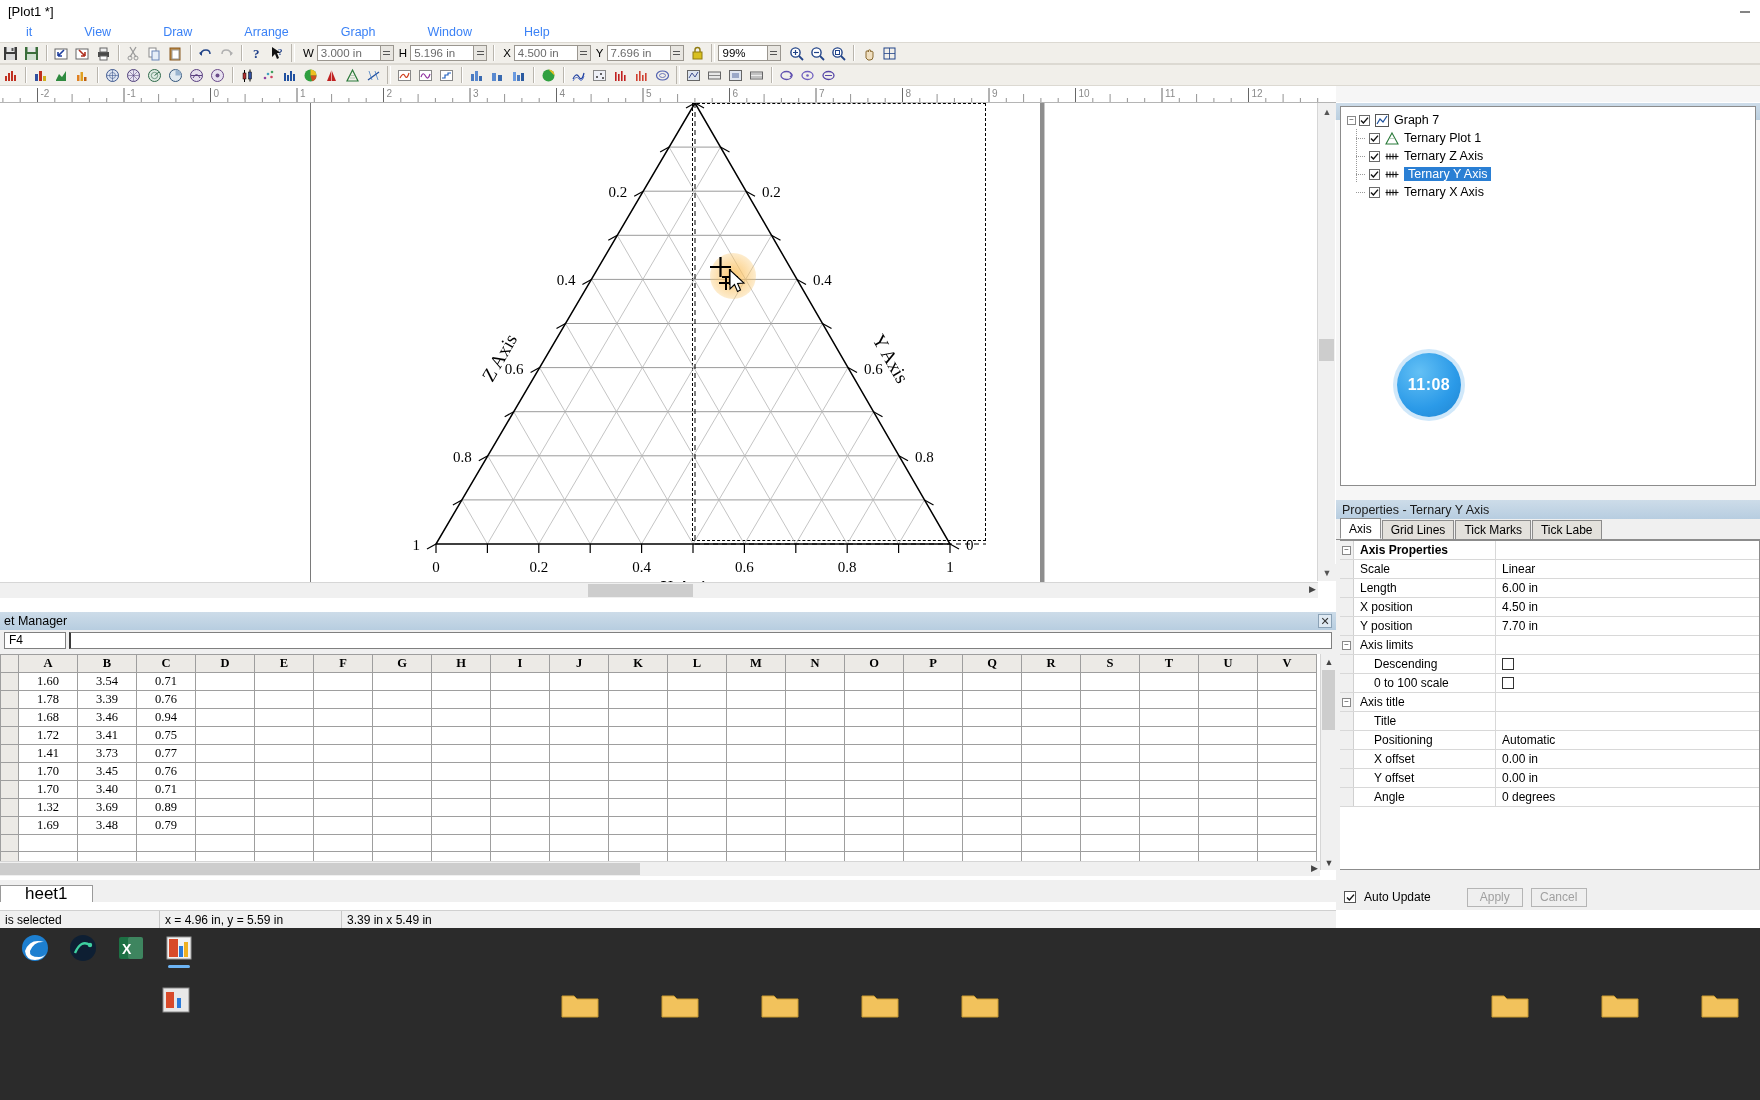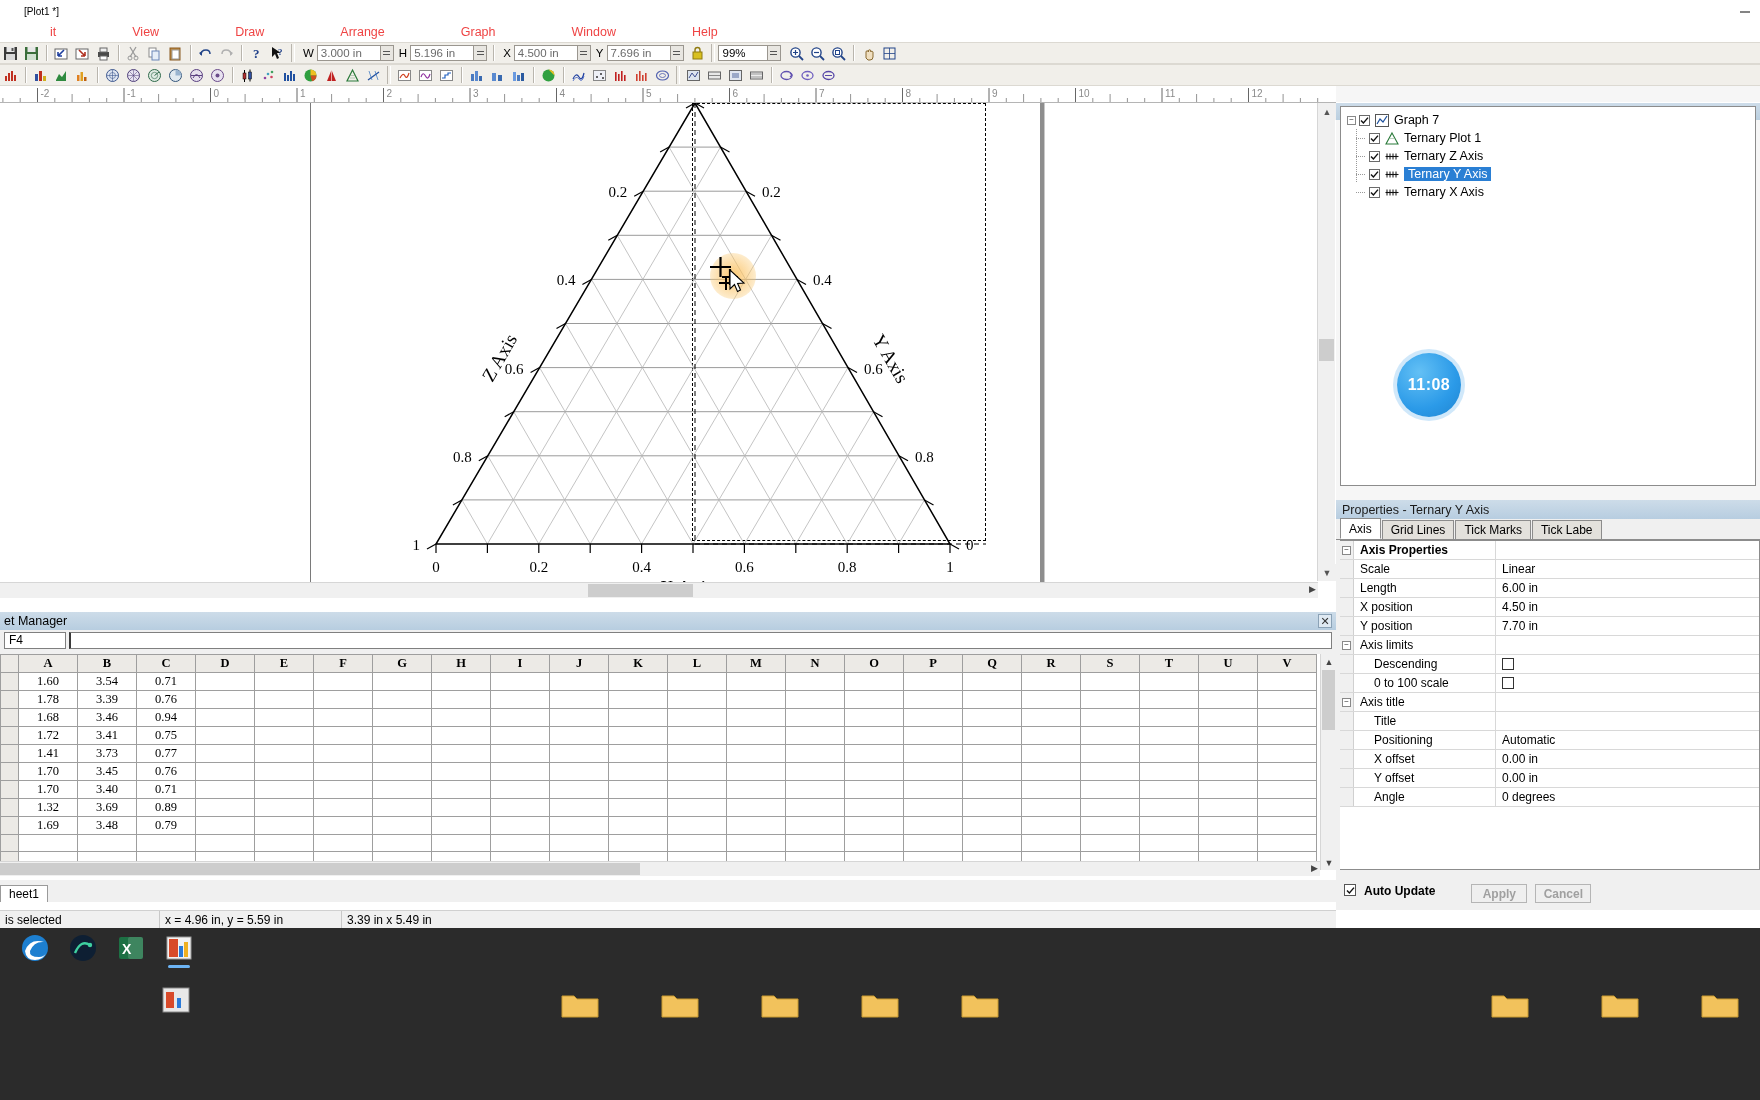--- a/index.html
+++ b/index.html
@@ -12,30 +12,30 @@
     background: #ffffff;
   }
   #app { position: relative; width: 1760px; height: 1100px; background:#fff; }
 
   
   .titlebar {
     position:absolute; left:0; top:0; width:1760px; height:22px;
     background:#ffffff; border-bottom:0px;
     display:flex; align-items:center;
   }
-  .titlebar .ttl { font-size:10px; color:#000; padding-left:24px; }
+  .titlebar .ttl { font-size:13px; color:#000; padding-left:8px; }
   .win-btns { position:absolute; right:4px; top:0; height:22px; display:flex; align-items:center; gap:18px; }
   .win-btn { width:22px; height:20px; display:flex; align-items:center; justify-content:center; color:#222; font-size:13px; }
 
   
   .menubar {
     position:absolute; left:0; top:22px; width:1760px; height:20px;
     background:#ffffff; display:flex; align-items:center; padding-left:0px;
   }
-  .menu-item { font-size:12.5px; color:#ef4444; padding:1px 26px; cursor:default;margin-left:24px; }
+  .menu-item { font-size:12.5px; color:#3b82f6; padding:1px 26px; cursor:default; }
 
   
   .toolbar {
     position:absolute; left:0; width:1760px; height:22px;
     background:#f1efea; border-top:1px solid #dcd9d2; border-bottom:1px solid #dcd9d2;
     display:flex; align-items:center; gap:0px;
   }
   #toolbar1 { top:42px; }
   #toolbar2 { top:64px; }
   .tb-btn {
@@ -143,21 +143,21 @@
   .gut .exp { width:9px; height:9px; border:1px solid #888; background:#fff; font-size:8px; line-height:1;
               display:flex; align-items:center; justify-content:center; color:#333; }
   .prow .pname { width:142px; border-right:1px solid #d8d8d8; font-size:12px; color:#000;
                  display:flex; align-items:center; padding-left:6px; }
   .prow .pname.ind { padding-left:20px; }
   .prow .pname.hdr { font-weight:bold; }
   .prow .pval { flex:1; font-size:12px; color:#000; display:flex; align-items:center; padding-left:6px; }
   .pcheck { width:12px; height:12px; border:1.5px solid #333; background:#fff; }
 
   .props-footer { position:absolute; left:0; bottom:0; width:424px; height:26px;
-                  display:flex; padding-left:8px; gap:8px; background:#f0f0f0;font-weight:bold; }
+                  display:flex; align-items:center; padding-left:8px; gap:8px; background:#f0f0f0; }
   .autochk { width:12px; height:12px; border:1px solid #555; background:#fff; display:flex;
              align-items:center; justify-content:center; }
   .btn-dim { height:19px; min-width:56px; border:1px solid #b5b5b5; background:#efefef; color:#a0a0a0;
              font-size:12px; display:flex; align-items:center; justify-content:center; }
 
   
   .ws-panel { position:absolute; left:0; top:612px; width:1336px; height:290px; background:#f0f0f0; }
   .ws-title { height:18px; background:linear-gradient(#cddce9,#b7cde0); display:flex; align-items:center;
               font-size:12.5px; padding-left:4px; position:relative; }
   .ws-close { position:absolute; right:4px; top:2px; width:14px; height:14px; border:1px solid #8ba2b6;
@@ -176,21 +176,21 @@
     height:17px; border:1px solid #9e9e9e; font-size:12.5px; text-align:center; color:#000;
     font-family:"Liberation Serif", serif; background:#fff;
   }
   .ws-vscroll { position:absolute; right:0px; top:42px; width:16px; height:216px; background:#f0f0f0; border-left:1px solid #d6d6d6;}
   .ws-vscroll .arrow { width:16px; height:15px; display:flex; align-items:center; justify-content:center; font-size:9px; color:#444; }
   .ws-vscroll .thumb { position:absolute; left:1px; top:16px; width:13px; height:60px; background:#cdcdcd; }
   .ws-hscroll { position:absolute; left:0; bottom:26px; width:1320px; height:15px; background:#f0f0f0; border-top:1px solid #d6d6d6; }
   .ws-hscroll .thumb { position:absolute; left:0px; top:1px; width:640px; height:12px; background:#cdcdcd; }
   .ws-tabs { position:absolute; left:0; bottom:0; width:1336px; height:22px; background:#f0f0f0;
              display:flex; align-items:flex-end; }
-  .ws-tab { height:17px; padding:0 8px; font-size:12px; background:#fff; border:1px solid #9a9a9a;
+  .ws-tab { height:17px; padding:0 24px; font-size:17px; background:#fff; border:1px solid #9a9a9a;
             border-bottom:none; display:flex; align-items:center; }
 
   
   .statusbar { position:absolute; left:0; top:910px; width:1336px; height:18px; background:#f0f0f0;
                border-top:1px solid #d0d0d0; display:flex; align-items:center; font-size:12px; color:#000; }
   .sb-cell { height:18px; display:flex; align-items:center; padding-left:5px; border-right:1px solid #c8c8c8; }
 
   
   .taskbar { position:absolute; left:0; top:928px; width:1760px; height:172px;
              background:#2b2b2b; }

